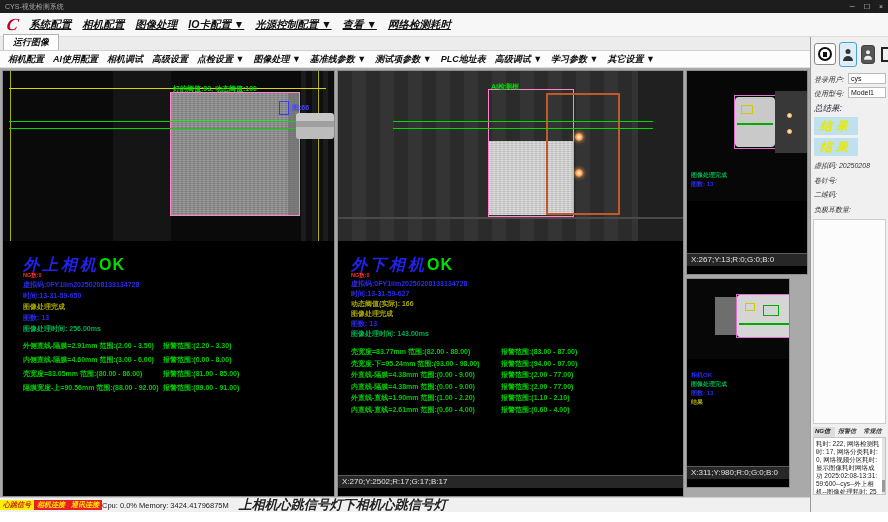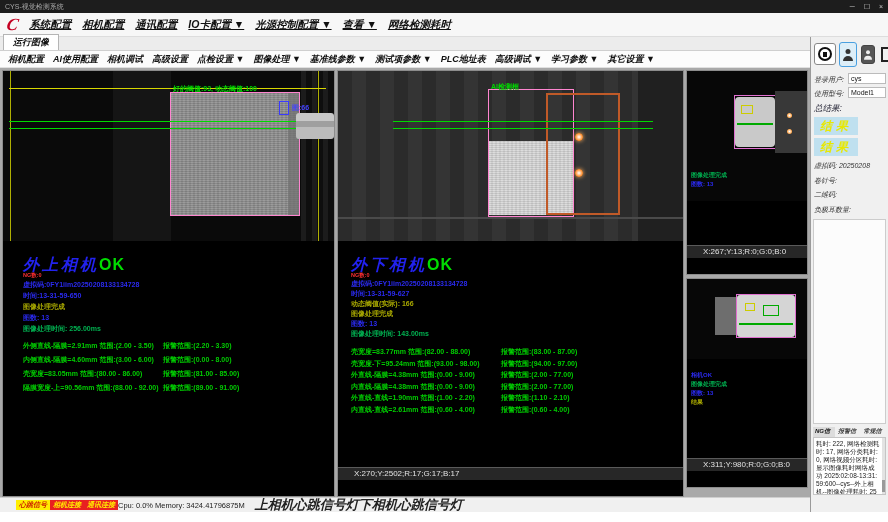--- a/index.html
+++ b/index.html
@@ -18,22 +18,22 @@
   .logo { color:#c40022; font-size:17px; font-weight:bold; font-style:italic;
     font-family:"Liberation Serif", serif; transform:skewX(-12deg); line-height:1; }
   .menu-item { cursor:default; white-space:nowrap;text-decoration:underline; }
   .tabrow { position:absolute; left:0; top:37px; width:810px; height:14px; background:#ececec; border-bottom:1px solid #cfcfcf; display:flex; align-items:flex-end; padding-left:3px; }
   .tab { background:#fff; border:1px solid #b5b5b5; border-bottom:none; font-size:9px; font-style:italic; font-weight:bold; padding:1px 9px 1px 9px; color:#111; }
   .toolbar { position:absolute; left:0; top:51px; width:810px; height:17px; background:#fcfcfc; border-bottom:1px solid #e0e0e0;
     display:flex; align-items:center; gap:9px; padding:0 8px; font-size:9px; font-weight:bold; font-style:italic; color:#111; white-space:nowrap; }
   
   .main { position:absolute; left:0; top:68px; width:810px; height:429px; background:#a9a9a9; }
   .panel { position:absolute; background:#000; border:1px solid #8c8c8c; overflow:hidden; }
-  .coord-strip { position:absolute; left:0; bottom:16px; width:100%; height:13px; background:#272727; border-top:1px solid #5a5a5a;
-    color:#e2e2e2; font-size:8px; line-height:12px; padding-left:16px; }
+  .coord-strip { position:absolute; left:0; bottom:8px; width:100%; height:13px; background:#272727; border-top:1px solid #5a5a5a;
+    color:#e2e2e2; font-size:8px; line-height:12px; padding-left:4px; }
   .img-area { position:absolute; left:0; top:0; }
   .noise { background-image:repeating-linear-gradient(0deg, rgba(255,255,255,.07) 0 1px, rgba(0,0,0,.08) 1px 2px),
            repeating-linear-gradient(90deg, rgba(255,255,255,.05) 0 2px, rgba(0,0,0,.05) 2px 4px); }
   
   .cam-text { position:absolute; font-weight:bold; }
   .cam-title { font-size:16px; font-style:italic; letter-spacing:3px; color:#2222ee; height:15px; line-height:15px; white-space:nowrap; }
   .cam-title .ok { color:#00dd00; font-style:normal; letter-spacing:1px; }
   .ng-note { color:#ff3030; font-size:5.5px; height:7px; line-height:6px; }
   .meta { font-size:7px; line-height:11px; white-space:nowrap; }
   .t-blue { color:#2a2aee; } .t-green { color:#00b050; } .t-olive { color:#a8a800; }
@@ -59,21 +59,21 @@
   .person.white::before, .person.white::after { background:#eee; }
   .door-glyph { position:relative; width:11px; height:15px; border:2px solid #222; }
   .door-glyph::after { content:"\2192"; position:absolute; right:-6px; top:1px; font-size:9px; color:#222; font-weight:bold; }
   .info-tab { font-size:6px; font-weight:bold; font-style:italic; color:#444; padding:0 2px; }
   .info-tab.active { background:#dcdcdc; color:#111; }
   .logbox { position:absolute; background:#fff; border:1px solid #c5c5c5; font-size:6.5px; line-height:8px; color:#222; padding:2px 5px 2px 2px; overflow:hidden; word-break:break-all; }
   .logbox .vscroll { position:absolute; right:0; top:0; width:3px; height:100%; background:#e3e3e3; }
   .logbox .vscroll .thumb { position:absolute; right:0; bottom:2px; width:3px; height:12px; background:#9a9a9a; }
   
   .statusbar { position:absolute; left:0; top:497px; width:810px; height:15px; background:#f0f0f0; border-top:1px solid #cfcfcf;
-    display:flex; align-items:center; padding:0 16px; font-size:7px; font-weight:bold; font-style:italic; white-space:nowrap; }
+    display:flex; align-items:center; padding:0 0; font-size:7px; font-weight:bold; font-style:italic; white-space:nowrap; }
   .badge { padding:1px 3px; line-height:8px; }
   .badge.hb { background:#ffee00; color:#cc2200; }
   .badge.err { background:#e82020; color:#ffe800; }
   .status-text { color:#222; font-style:normal; font-weight:normal; font-size:7.5px; }
   .status-lamp { color:#222; font-size:13px; }
   
   .tiny-line { font-size:6px; line-height:9px; font-weight:bold; white-space:nowrap; }
 </style>
 </head>
 <body>
@@ -84,21 +84,21 @@
     <span>─</span>
     <span>☐</span>
     <span>×</span>
   </span>
 </div>
 
 <div class="menubar">
   <span class="logo">C</span>
   <span class="menu-item">系统配置</span>
   <span class="menu-item">相机配置</span>
-  <span class="menu-item">通讯配置</span>
+  <span class="menu-item">图像处理</span>
   <span class="menu-item">IO卡配置 ▼</span>
   <span class="menu-item">光源控制配置 ▼</span>
   <span class="menu-item">查看 ▼</span>
   <span class="menu-item">网络检测耗时</span>
 </div>
 
 <div class="tabrow">
   <span class="tab">运行图像</span>
 </div>
 
@@ -233,21 +233,21 @@
         <div style="position:absolute; left:52px; top:38px; width:5px; height:5px; border-radius:50%; background:radial-gradient(#fff,#ffa040 70%,transparent);"></div>
       </div>
     </div>
     <div style="position:absolute; left:4px; top:100px;">
       <div class="tiny-line" style="color:#00b050;">图像处理完成</div>
       <div class="tiny-line" style="color:#2a2aee;">图数: 13</div>
     </div>
     <div class="coord-strip">X:267;Y:13;R:0;G:0;B:0</div>
   </div>
 
-  <div class="panel" style="left:686px; top:210px; width:122px; height:210px;">
+  <div class="panel" style="left:686px; top:210px; width:104px; height:210px;">
     <div class="img-area" style="left:0; top:0; width:120px; height:80px; background:#070707;">
       <div style="position:absolute; left:28px; top:16px; width:80px; height:42px;">
         <div style="position:absolute; left:0; top:2px; width:22px; height:38px; background:#6e6e6e;"></div>
         <div style="position:absolute; left:22px; top:0; width:58px; height:42px; background:#d5d5d5; border-radius:3px;"></div>
         <div style="position:absolute; left:21px; top:-1px; width:60px; height:44px; border:1px solid #e070d0;"></div>
         <div style="position:absolute; left:30px; top:8px; width:10px; height:8px; border:1px solid #cccc00;"></div>
         <div style="position:absolute; left:48px; top:10px; width:16px; height:11px; border:1px solid #00aa00;"></div>
         <div style="position:absolute; left:24px; top:28px; width:54px; height:2px; background:#00aa00;"></div>
       </div>
     </div>

